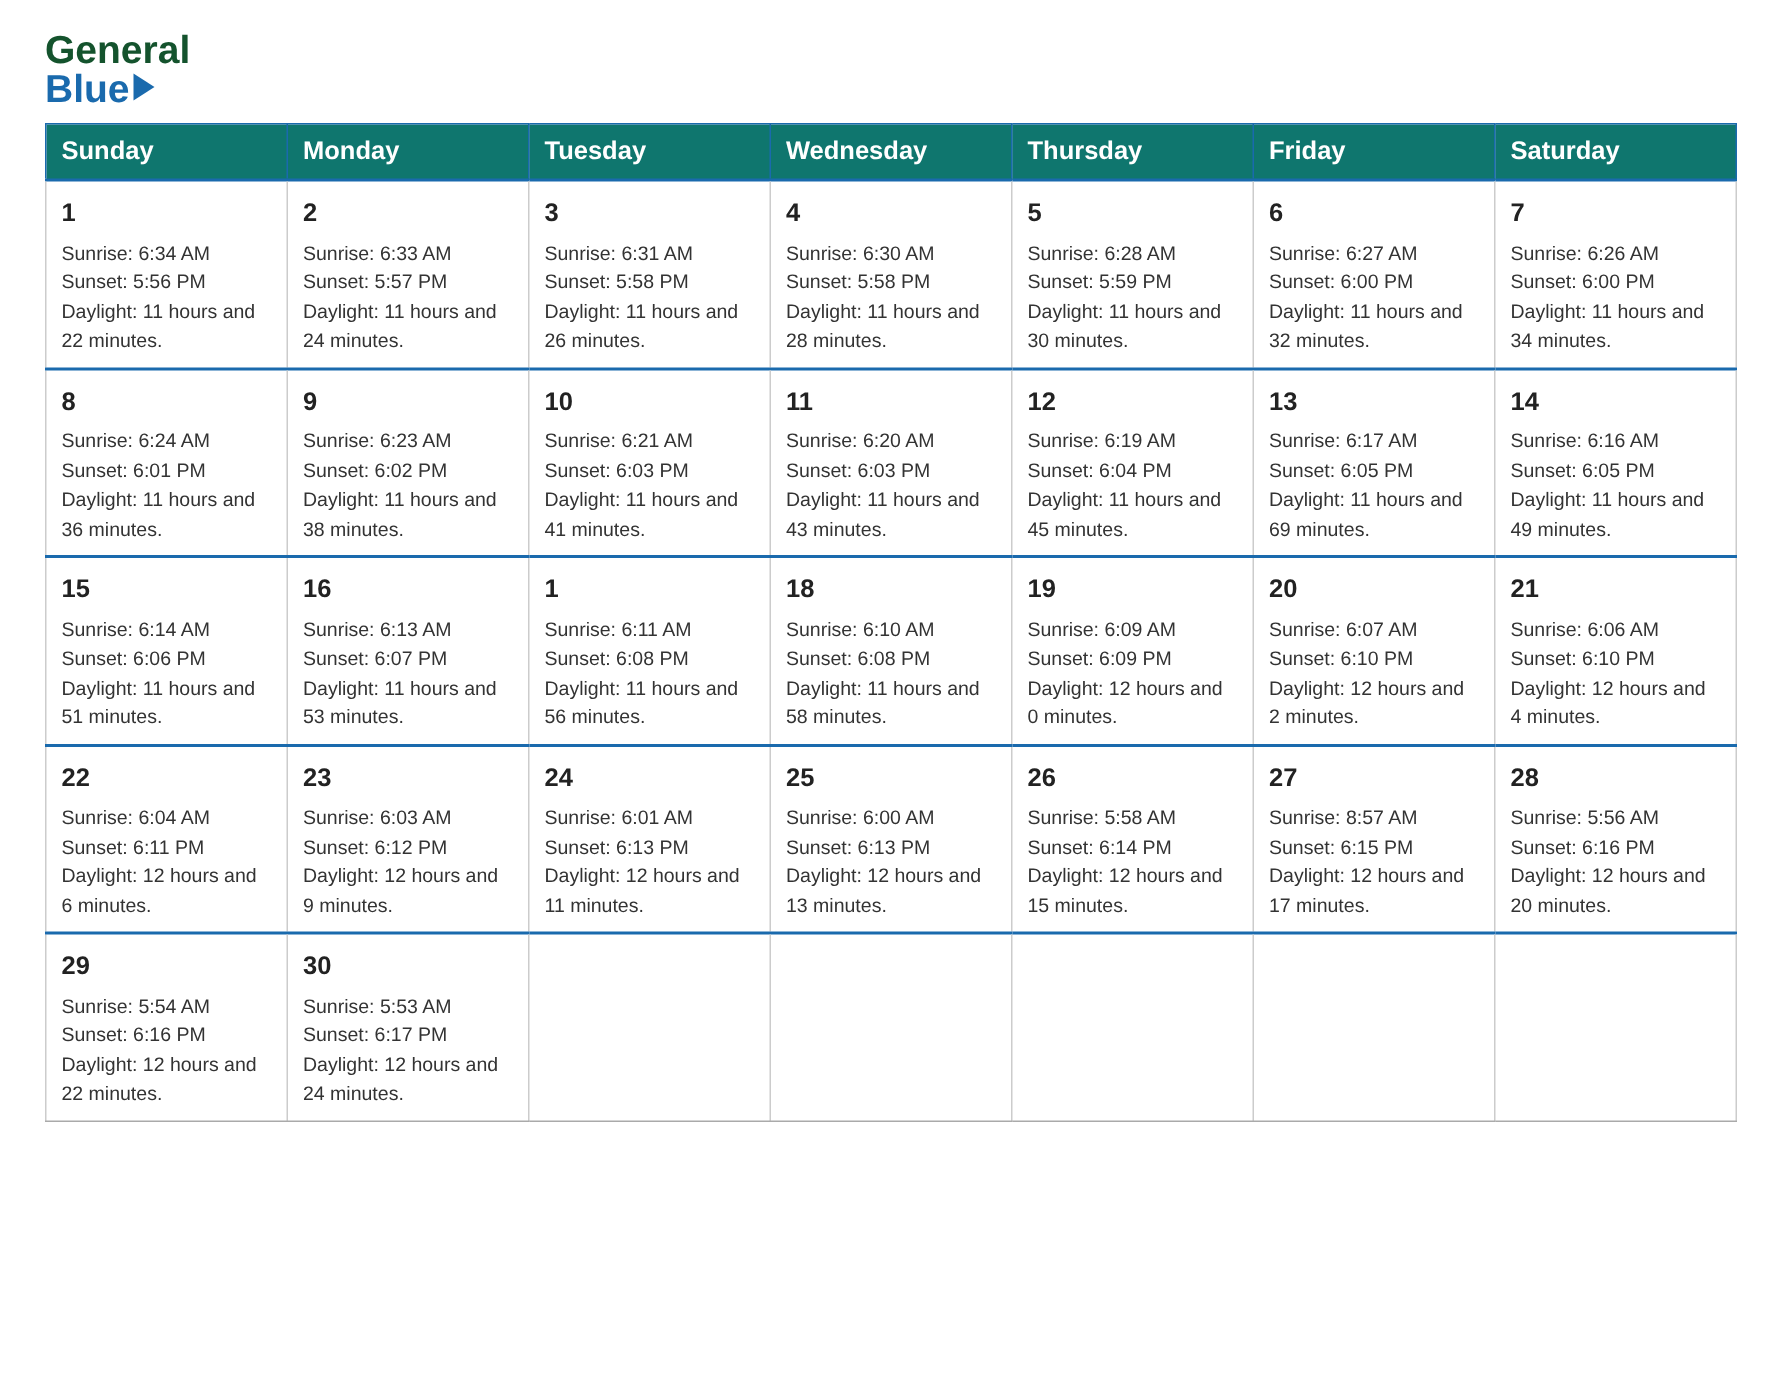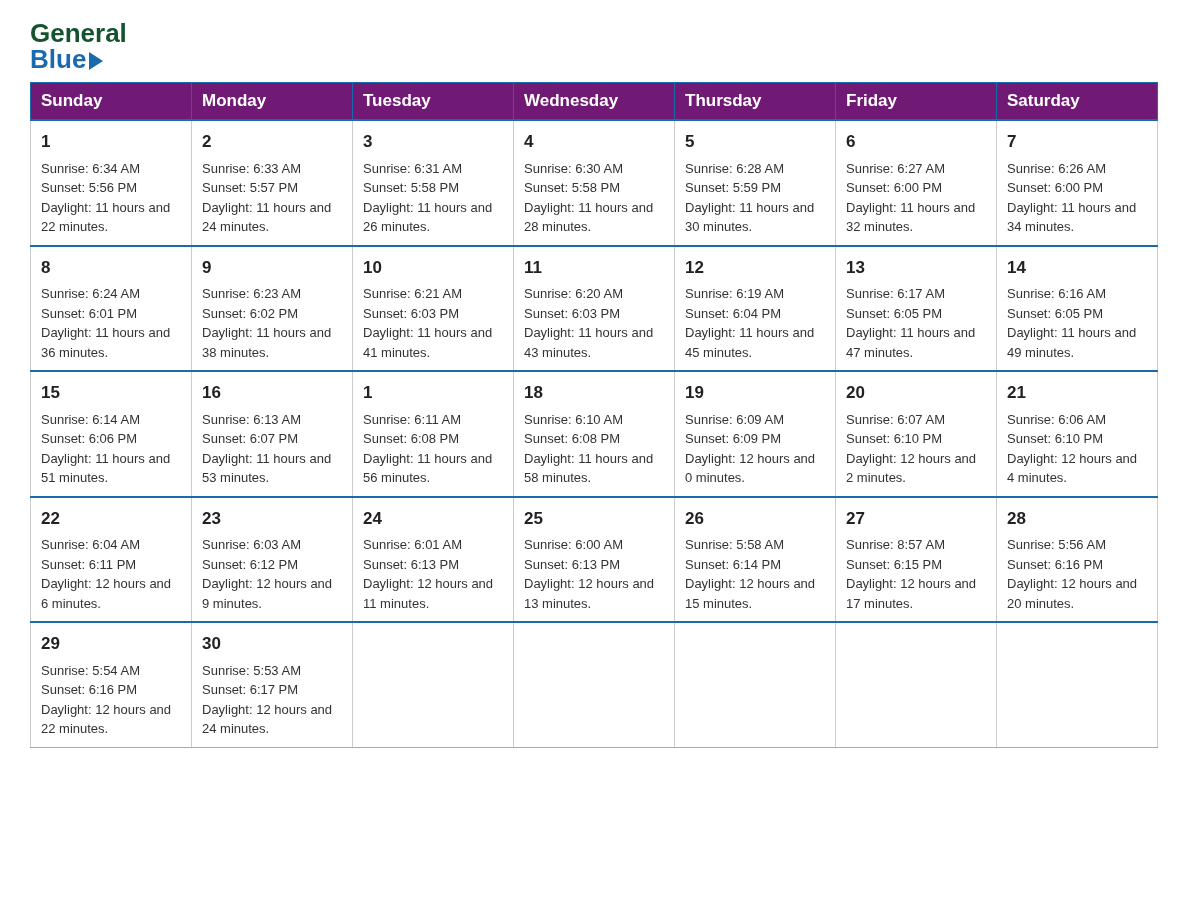--- a/index.html
+++ b/index.html
@@ -29,21 +29,21 @@
       font-size: 22px;
       color: #444;
       margin-top: 4px;
     }
     .calendar-table {
       width: 100%;
       border-collapse: collapse;
       margin-top: 10px;
     }
     .calendar-table th {
-      background-color: #701a75;
+      background-color: #0f766e;
       color: #fff;
       font-size: 17px;
       font-weight: bold;
       padding: 8px 10px;
       text-align: left;
       border: 1px solid #1a6aad;
     }
     .calendar-table td {
       vertical-align: top;
       padding: 8px 10px;
@@ -82,21 +82,21 @@
       flex-direction: column;
       line-height: 1;
     }
     .logo-general {
       font-size: 26px;
       font-weight: bold;
       color: #14532d;
     }
     .logo-blue-line {
       display: flex;
-      align-items: flex-end;
+      align-items: center;
       gap: 0;
     }
     .logo-blue-text {
       font-size: 26px;
       font-weight: bold;
       color: #1a6aad;
     }
     .logo-arrow {
       width: 0;
       height: 0;
@@ -145,21 +145,21 @@
         <td><span class="day-num">5</span><span>Sunrise: 6:28 AM</span><br><span>Sunset: 5:59 PM</span><br><span>Daylight: 11 hours and 30 minutes.</span></td>
         <td><span class="day-num">6</span><span>Sunrise: 6:27 AM</span><br><span>Sunset: 6:00 PM</span><br><span>Daylight: 11 hours and 32 minutes.</span></td>
         <td><span class="day-num">7</span><span>Sunrise: 6:26 AM</span><br><span>Sunset: 6:00 PM</span><br><span>Daylight: 11 hours and 34 minutes.</span></td>
       </tr>
       <tr class="week-row">
         <td><span class="day-num">8</span><span>Sunrise: 6:24 AM</span><br><span>Sunset: 6:01 PM</span><br><span>Daylight: 11 hours and 36 minutes.</span></td>
         <td><span class="day-num">9</span><span>Sunrise: 6:23 AM</span><br><span>Sunset: 6:02 PM</span><br><span>Daylight: 11 hours and 38 minutes.</span></td>
         <td><span class="day-num">10</span><span>Sunrise: 6:21 AM</span><br><span>Sunset: 6:03 PM</span><br><span>Daylight: 11 hours and 41 minutes.</span></td>
         <td><span class="day-num">11</span><span>Sunrise: 6:20 AM</span><br><span>Sunset: 6:03 PM</span><br><span>Daylight: 11 hours and 43 minutes.</span></td>
         <td><span class="day-num">12</span><span>Sunrise: 6:19 AM</span><br><span>Sunset: 6:04 PM</span><br><span>Daylight: 11 hours and 45 minutes.</span></td>
-        <td><span class="day-num">13</span><span>Sunrise: 6:17 AM</span><br><span>Sunset: 6:05 PM</span><br><span>Daylight: 11 hours and 47 minutes.</span></td>
+        <td><span class="day-num">13</span><span>Sunrise: 6:17 AM</span><br><span>Sunset: 6:05 PM</span><br><span>Daylight: 11 hours and 69 minutes.</span></td>
         <td><span class="day-num">14</span><span>Sunrise: 6:16 AM</span><br><span>Sunset: 6:05 PM</span><br><span>Daylight: 11 hours and 49 minutes.</span></td>
       </tr>
       <tr class="week-row">
         <td><span class="day-num">15</span><span>Sunrise: 6:14 AM</span><br><span>Sunset: 6:06 PM</span><br><span>Daylight: 11 hours and 51 minutes.</span></td>
         <td><span class="day-num">16</span><span>Sunrise: 6:13 AM</span><br><span>Sunset: 6:07 PM</span><br><span>Daylight: 11 hours and 53 minutes.</span></td>
         <td><span class="day-num">1</span><span>Sunrise: 6:11 AM</span><br><span>Sunset: 6:08 PM</span><br><span>Daylight: 11 hours and 56 minutes.</span></td>
         <td><span class="day-num">18</span><span>Sunrise: 6:10 AM</span><br><span>Sunset: 6:08 PM</span><br><span>Daylight: 11 hours and 58 minutes.</span></td>
         <td><span class="day-num">19</span><span>Sunrise: 6:09 AM</span><br><span>Sunset: 6:09 PM</span><br><span>Daylight: 12 hours and 0 minutes.</span></td>
         <td><span class="day-num">20</span><span>Sunrise: 6:07 AM</span><br><span>Sunset: 6:10 PM</span><br><span>Daylight: 12 hours and 2 minutes.</span></td>
         <td><span class="day-num">21</span><span>Sunrise: 6:06 AM</span><br><span>Sunset: 6:10 PM</span><br><span>Daylight: 12 hours and 4 minutes.</span></td>

